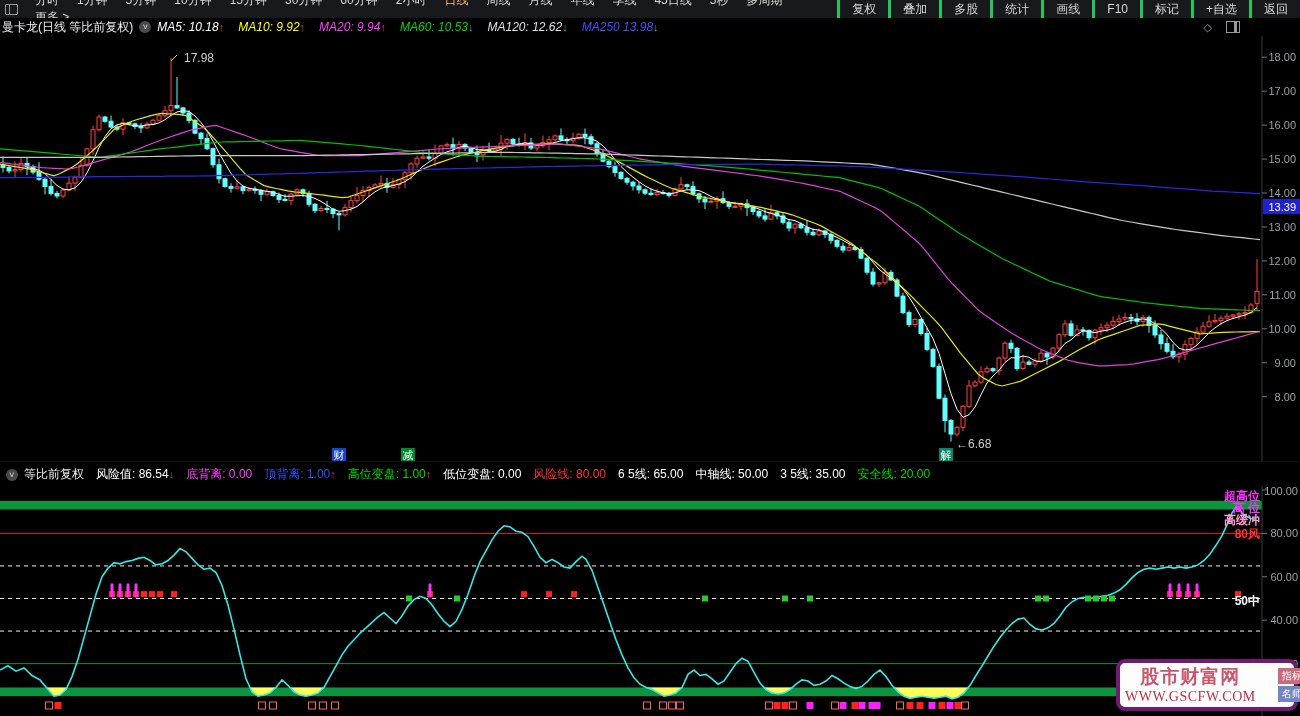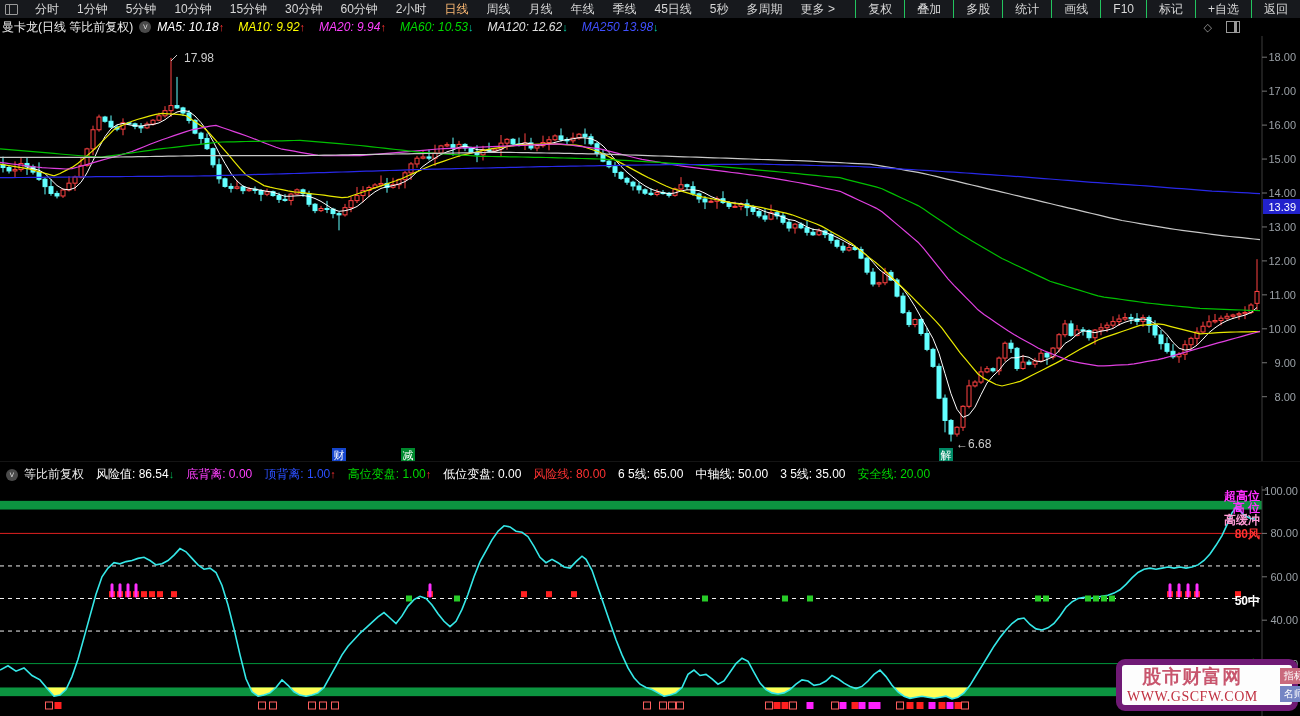--- a/index.html
+++ b/index.html
@@ -6,42 +6,42 @@
   #stage{position:relative;width:1300px;height:716px;background:#000;overflow:hidden;
          font-family:"Liberation Sans","DejaVu Sans",sans-serif;-webkit-font-smoothing:antialiased;}
   
   #row1{position:absolute;left:0;top:0;width:1300px;height:18px;background:#17191d;
         border-bottom:1px solid #26282c;display:flex;align-items:center;font-size:12px;color:#d8d8d8;}
   #win-icon{width:11px;height:9px;border:1px solid #9a9a9a;border-radius:1px;margin:0 8px 0 5px;position:relative;}
   #win-icon:after{content:"";position:absolute;left:3px;top:0;bottom:0;width:1px;background:#9a9a9a;}
   .pitem{padding:0 9px;cursor:pointer;white-space:nowrap;}
   .pitem.active{color:#fdba74;}
   #row1-right{margin-left:auto;display:flex;align-items:center;height:100%;}
-  .rbtn{padding:0 12px;border-left:1px solid #22c55e;height:100%;display:flex;align-items:center;cursor:pointer;white-space:nowrap;}
+  .rbtn{padding:0 12px;border-left:3px solid #22c55e;height:100%;display:flex;align-items:center;cursor:pointer;white-space:nowrap;}
   
   #row2{position:absolute;left:0;top:18px;width:1300px;height:18px;background:#000;display:flex;
         align-items:center;font-size:12px;color:#eee;}
   #stock-name{margin-left:2px;white-space:nowrap;}
   .circle-chev{width:12px;height:12px;border-radius:50%;background:#4a4a4a;color:#ddd;font-size:9px;
         line-height:12px;text-align:center;margin:0 6px;}
   .ma-item{margin-right:14px;white-space:nowrap;font-style:italic;}
   .arrow{font-size:11px;}
   #row2-icons{margin-left:auto;display:flex;align-items:center;gap:14px;margin-right:60px;color:#9a9a9a;font-size:11px;}
   .split-icon{width:12px;height:10px;border:1px solid #9a9a9a;position:relative;}
   .split-icon:after{content:"";position:absolute;left:7px;top:0;bottom:0;width:3px;background:#9a9a9a;}
   
   #main-svg{position:absolute;left:0;top:36px;}
   #sub-svg{position:absolute;left:0;top:486px;}
   
   #param-row{position:absolute;left:0;top:461px;width:1300px;height:25px;background:#000;display:flex;
         align-items:center;font-size:12px;color:#eee;border-top:1px solid #141414;}
   .param-item{margin-right:12px;white-space:nowrap;}
   
   #watermark{position:absolute;right:2px;top:659px;width:182px;height:52px;background:#fdfdfd;
-        border:6px solid #701a75;border-radius:9px;box-sizing:border-box;display:flex;align-items:center;
+        border:4px solid #701a75;border-radius:9px;box-sizing:border-box;display:flex;align-items:center;
         padding:3px 5px;gap:6px;}
   #wm-left{flex:1;text-align:center;}
   #wm-title{font-size:19px;font-weight:bold;color:#c8566e;letter-spacing:1px;line-height:21px;}
   #wm-url{font-size:14px;color:#c03040;font-family:"Liberation Serif","DejaVu Serif",serif;letter-spacing:.5px;}
   .wm-badge{display:block;font-size:10px;color:#fff;padding:1px 4px;margin:2px 16px;white-space:nowrap;}
   #wm-badge1{background:#c96a7d;}
   #wm-badge2{background:#7585c4;}
 </style>
 </head>
 <body>

